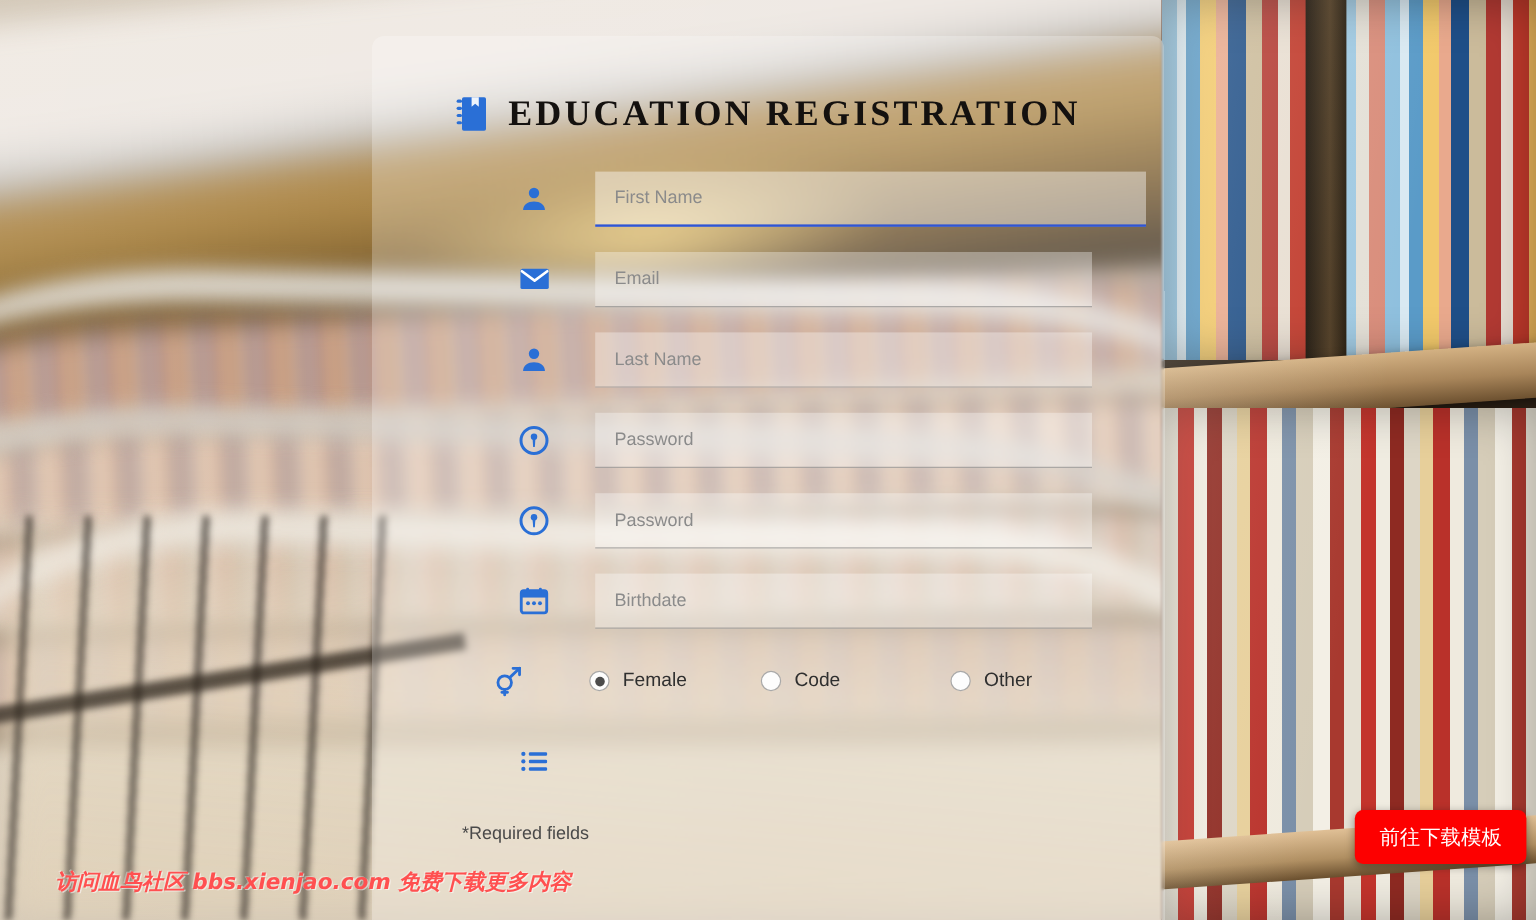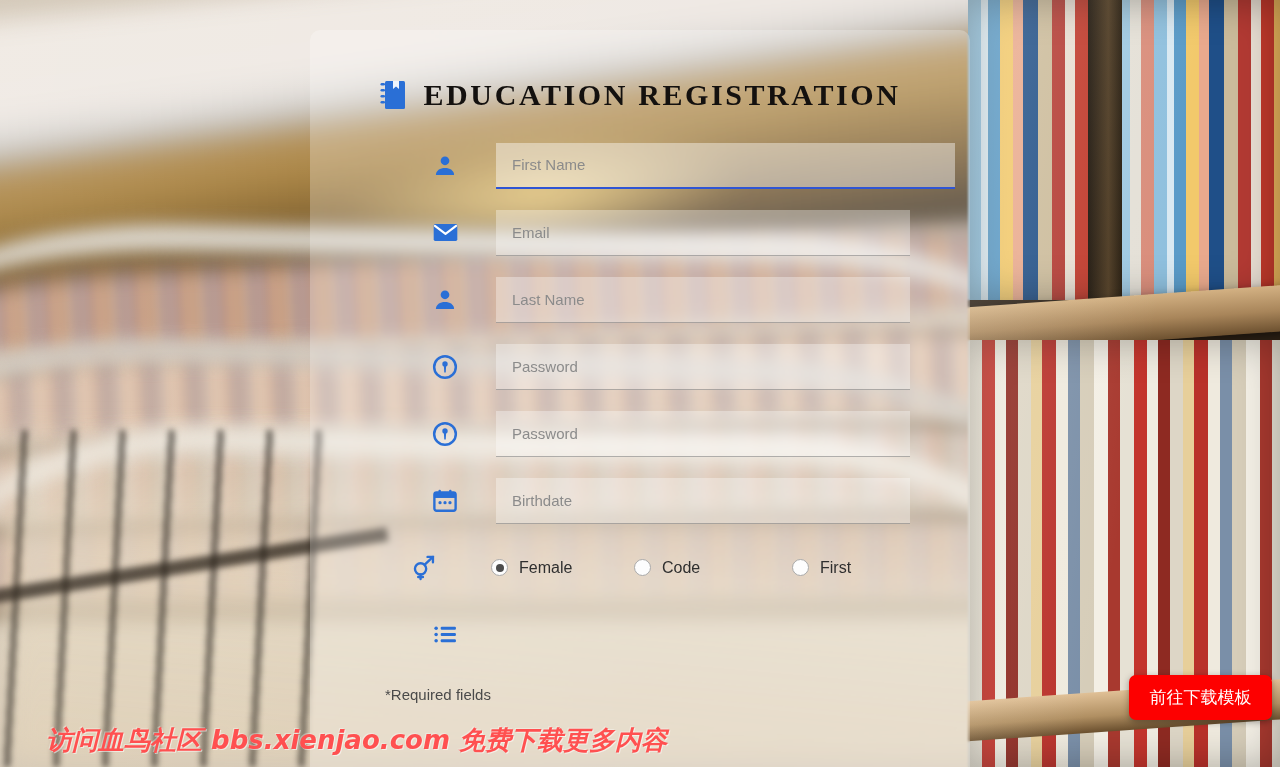--- a/index.html
+++ b/index.html
@@ -367,21 +367,21 @@
   }
 
   
   .watermark {
     position: absolute;
     left: 46px;
     top: 723px;
     font-family: "DejaVu Sans", sans-serif;
     font-weight: bold;
     font-style: italic;
-    font-size: 26px;
+    font-size: 18px;
     letter-spacing: 0px;
     color: #ff5050;
     text-shadow:
       1px 1px 0 rgba(255,255,255,.55),
       -1px -1px 0 rgba(255,255,255,.35);
     white-space: nowrap;
     pointer-events: none;
   }
 
   
@@ -555,21 +555,21 @@
           <label class="radio-opt o1">
             <span class="dot on"></span>
             <span class="radio-label">Female</span>
           </label>
           <label class="radio-opt o2">
             <span class="dot"></span>
             <span class="radio-label">Code</span>
           </label>
           <label class="radio-opt o3">
             <span class="dot"></span>
-            <span class="radio-label">First</span>
+            <span class="radio-label">Other</span>
           </label>
         </div>
       </div>
 
       <div class="row">
         <span class="row-icon">
           <svg width="25" height="25" viewBox="0 0 24 24" fill="currentColor">
             <circle cx="3" cy="6" r="1.7"></circle>
               <rect x="7.4" y="4.6" width="14.6" height="2.8" rx="1"></rect>
             <circle cx="3" cy="12" r="1.7"></circle>

